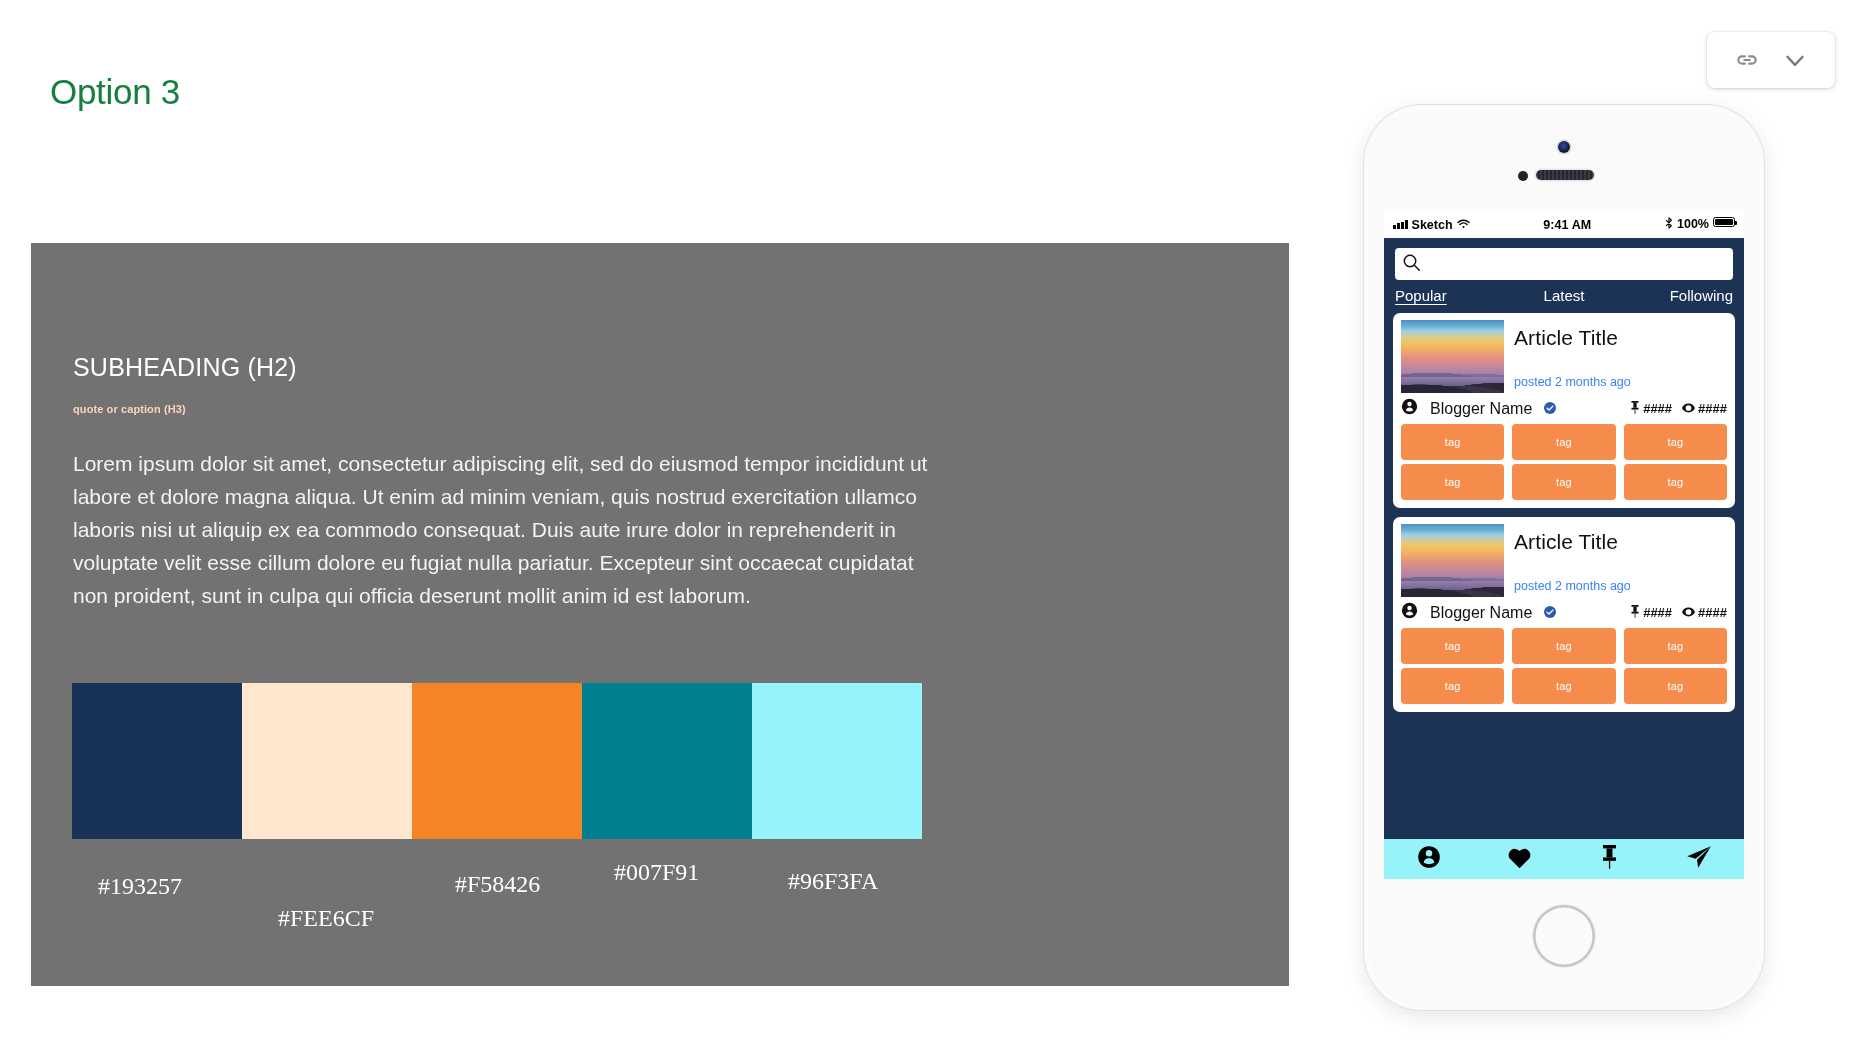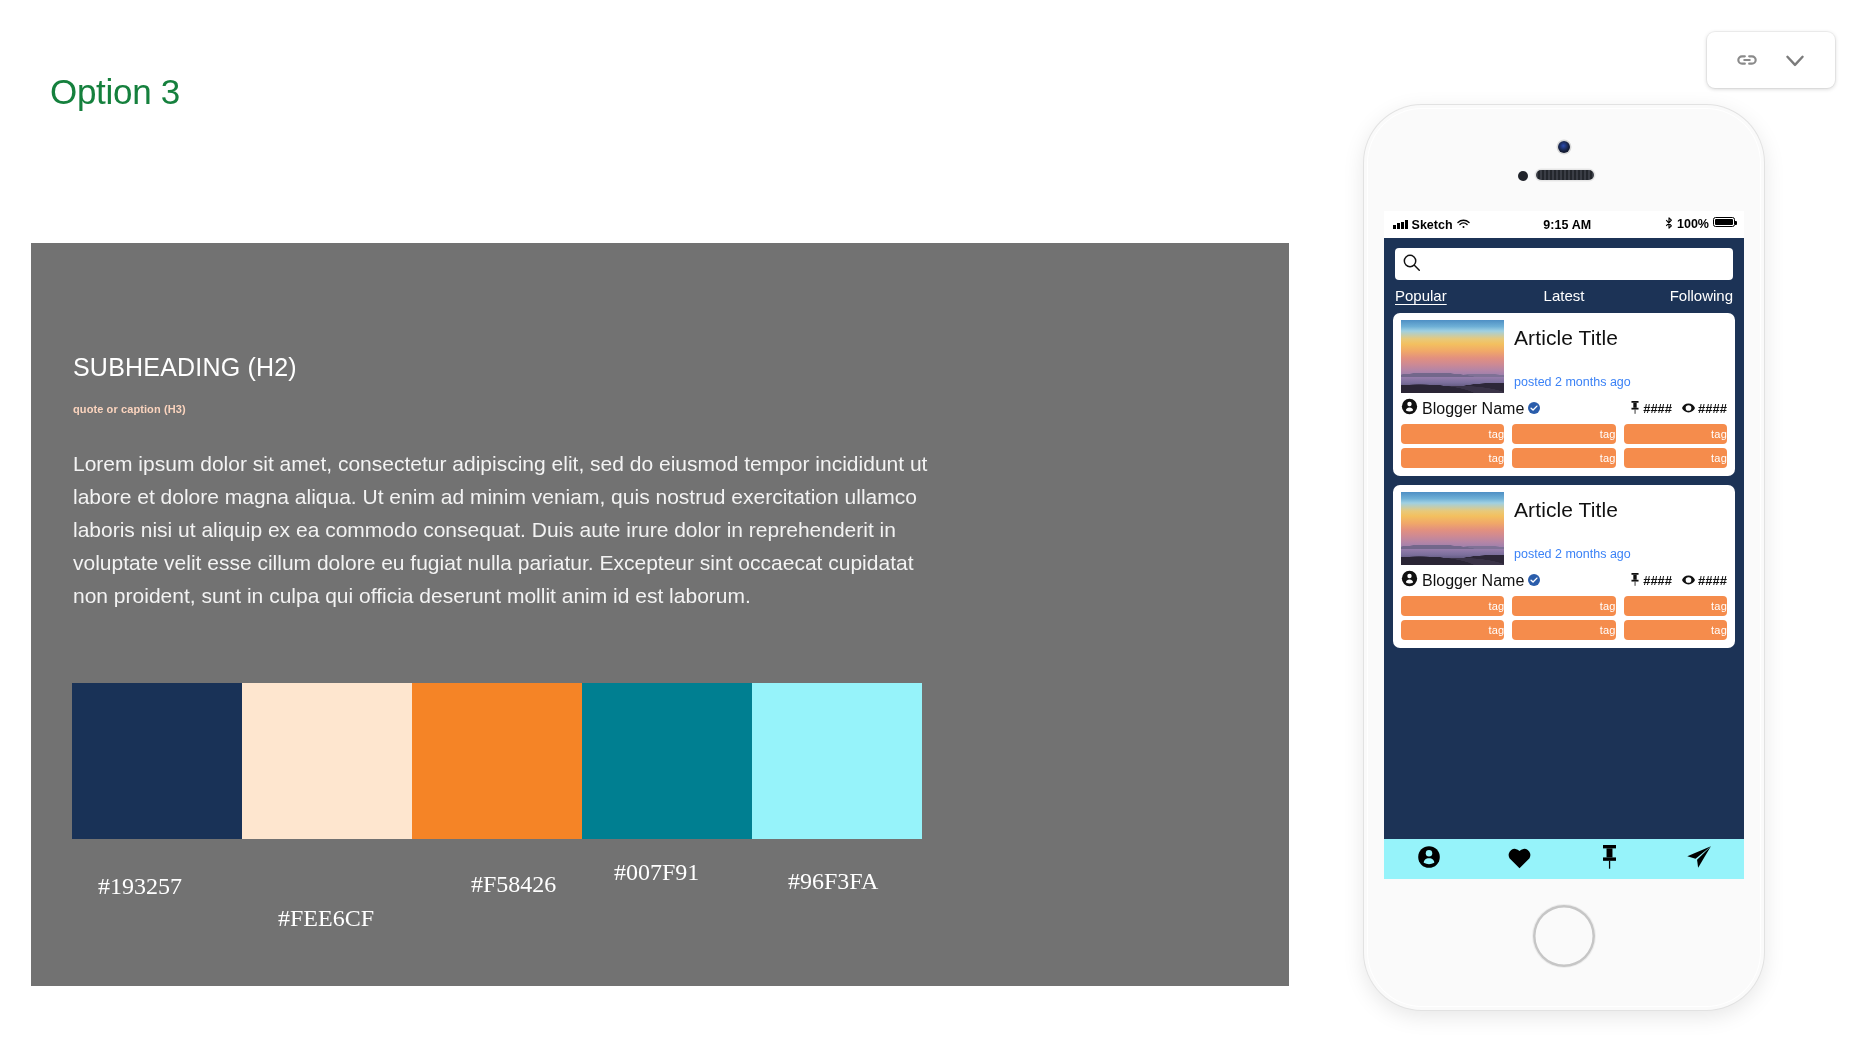--- a/index.html
+++ b/index.html
@@ -72,21 +72,21 @@
     position:absolute; left:41px; top:604px;
     width:900px; height:60px;
   }
   .sw-label{
     position:absolute;
     font-family:"Liberation Serif", serif;
     font-size:24px; color:#ffffff; white-space:nowrap;
   }
   .sw-label.l0{ left:26px;  top:26px; }
   .sw-label.l1{ left:206px; top:22px;margin-top:36px; }
-  .sw-label.l2{ left:383px; top:24px;margin-left:16px; }
+  .sw-label.l2{ left:383px; top:24px; }
   .sw-label.l3{ left:542px; top:12px; }
   .sw-label.l4{ left:716px; top:21px; }
 
   
   .phone-wrap{
     position:absolute; left:1332px; top:105px;
     width:440px; height:905px;
   }
   .phone-body{
     position:absolute; left:32px; top:0;
@@ -223,32 +223,32 @@
     opacity:.85;
   }
   .card-right{ flex:1; display:flex; flex-direction:column; justify-content:space-between; padding:6px 0 4px 0; }
   .art-title{ font-size:21px; color:#111; letter-spacing:0.1px; }
   .art-posted{ font-size:12.5px; color:#3b82f6; }
 
   .meta-row{
     display:flex; align-items:center; margin-top:5px;
     font-size:16px; color:#111;
   }
-  .meta-author{ display:flex; align-items:center; gap:4px; }
+  .meta-author{ display:flex; align-items:center; gap:12px; }
   .meta-stats{ margin-left:auto; display:flex; align-items:center; gap:10px; font-size:13px; font-weight:bold; }
   .meta-stat{ display:flex; align-items:center; gap:3px; }
 
   .tags{
     display:grid; grid-template-columns:repeat(3,1fr);
     gap:4px 8px; margin-top:5px;
   }
   .tag{
     background:#F58C4C; border-radius:4px;
-    text-align:right; font-size:11px; color:#ffffff;
-    padding:4px 0; letter-spacing:0.2px;
+    text-align:center; font-size:11px; color:#ffffff;
+    padding:12px 0; letter-spacing:0.2px;
   }
 
   
   .bottomnav{
     position:absolute; left:0; right:0; bottom:0; height:40px;
     background:#96F3FA;
     display:flex; align-items:center;
   }
   .navbtn{ flex:1; display:flex; align-items:center; justify-content:center; }
 
@@ -329,21 +329,21 @@
               </span>
             <span>Sketch</span>
             <span>
               <svg width="13" height="10" viewBox="0 0 16 12" fill="none" stroke="#000" stroke-width="1.7" stroke-linecap="round">
                 <path d="M1.2 4.1a10 10 0 0 1 13.6 0"></path>
                 <path d="M3.6 6.6a6.4 6.4 0 0 1 8.8 0"></path>
                 <circle cx="8" cy="9.6" r="1.2" fill="#000" stroke="none"></circle>
               </svg>
             </span>
           </div>
-          <div class="sb-center">9:15 AM</div>
+          <div class="sb-center">9:41 AM</div>
           <div class="sb-right">
             <span>
               <svg width="8" height="12" viewBox="0 0 8 13" fill="none" stroke="#000" stroke-width="1.2" stroke-linejoin="round">
                 <path d="M1 3.4 6.6 9.6 4 12V1l2.6 2.4L1 9.6"></path>
               </svg>
             </span>
             <span>100%</span>
             <span class="battery">
                 <span></span>
               </span>

